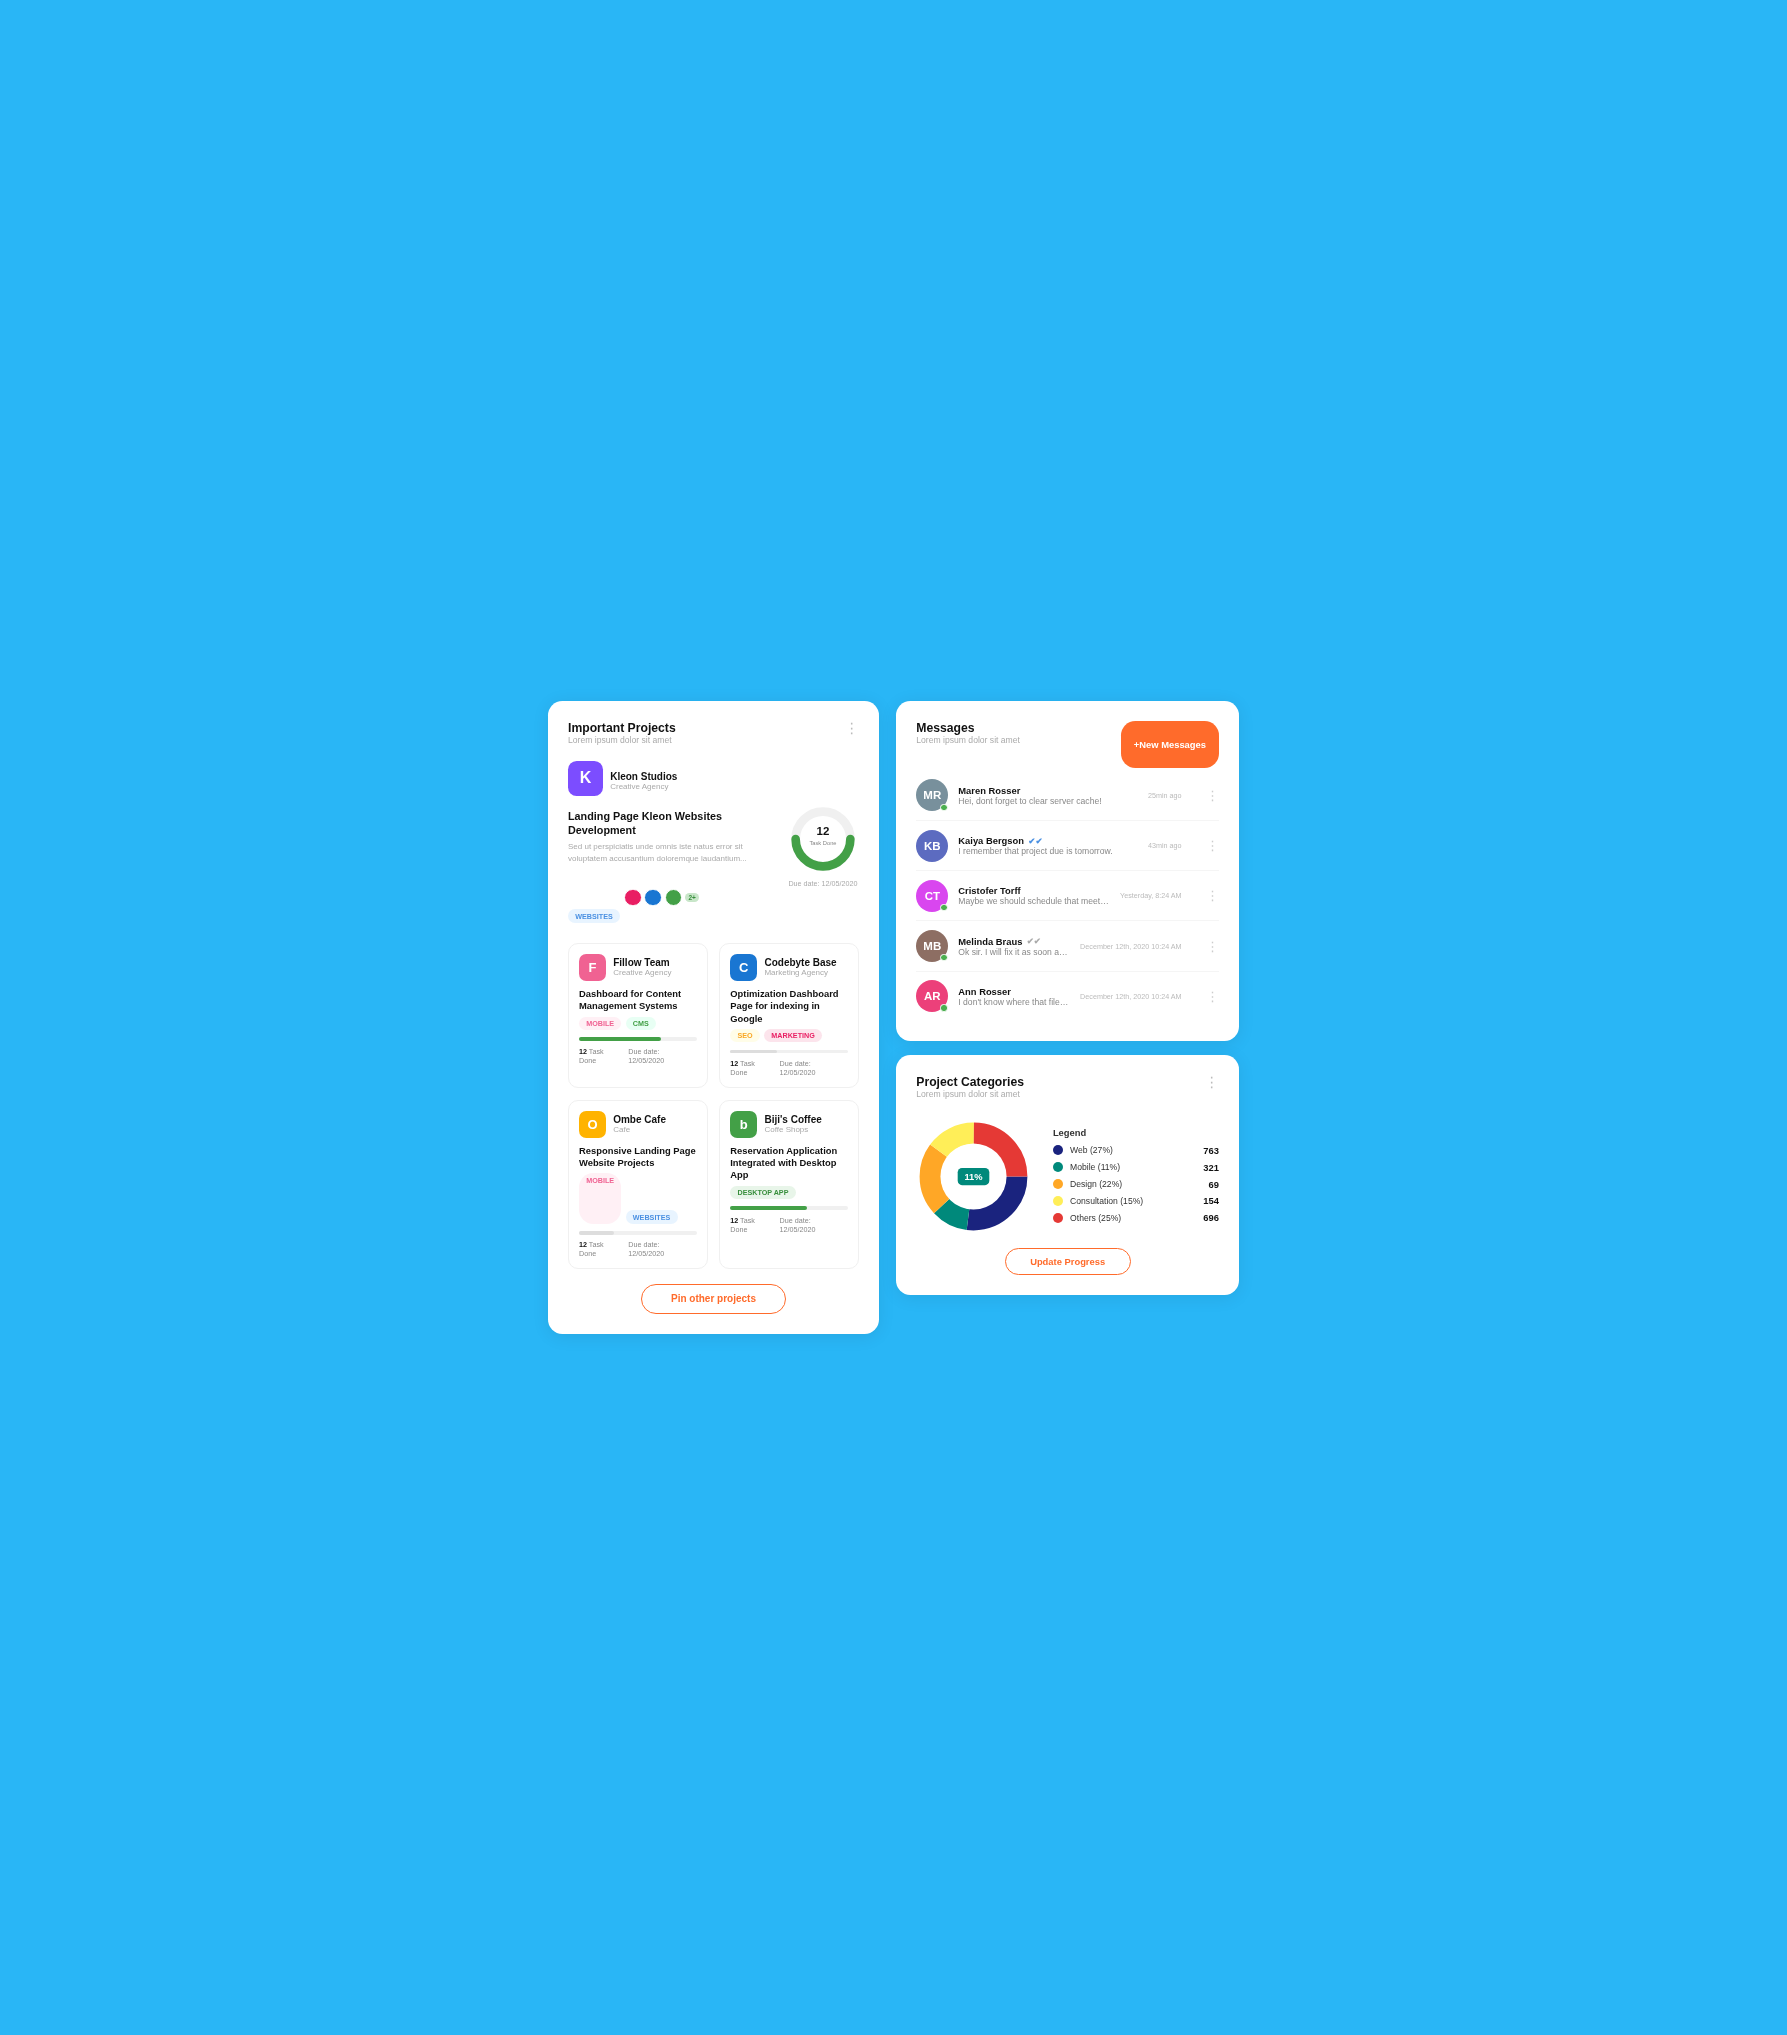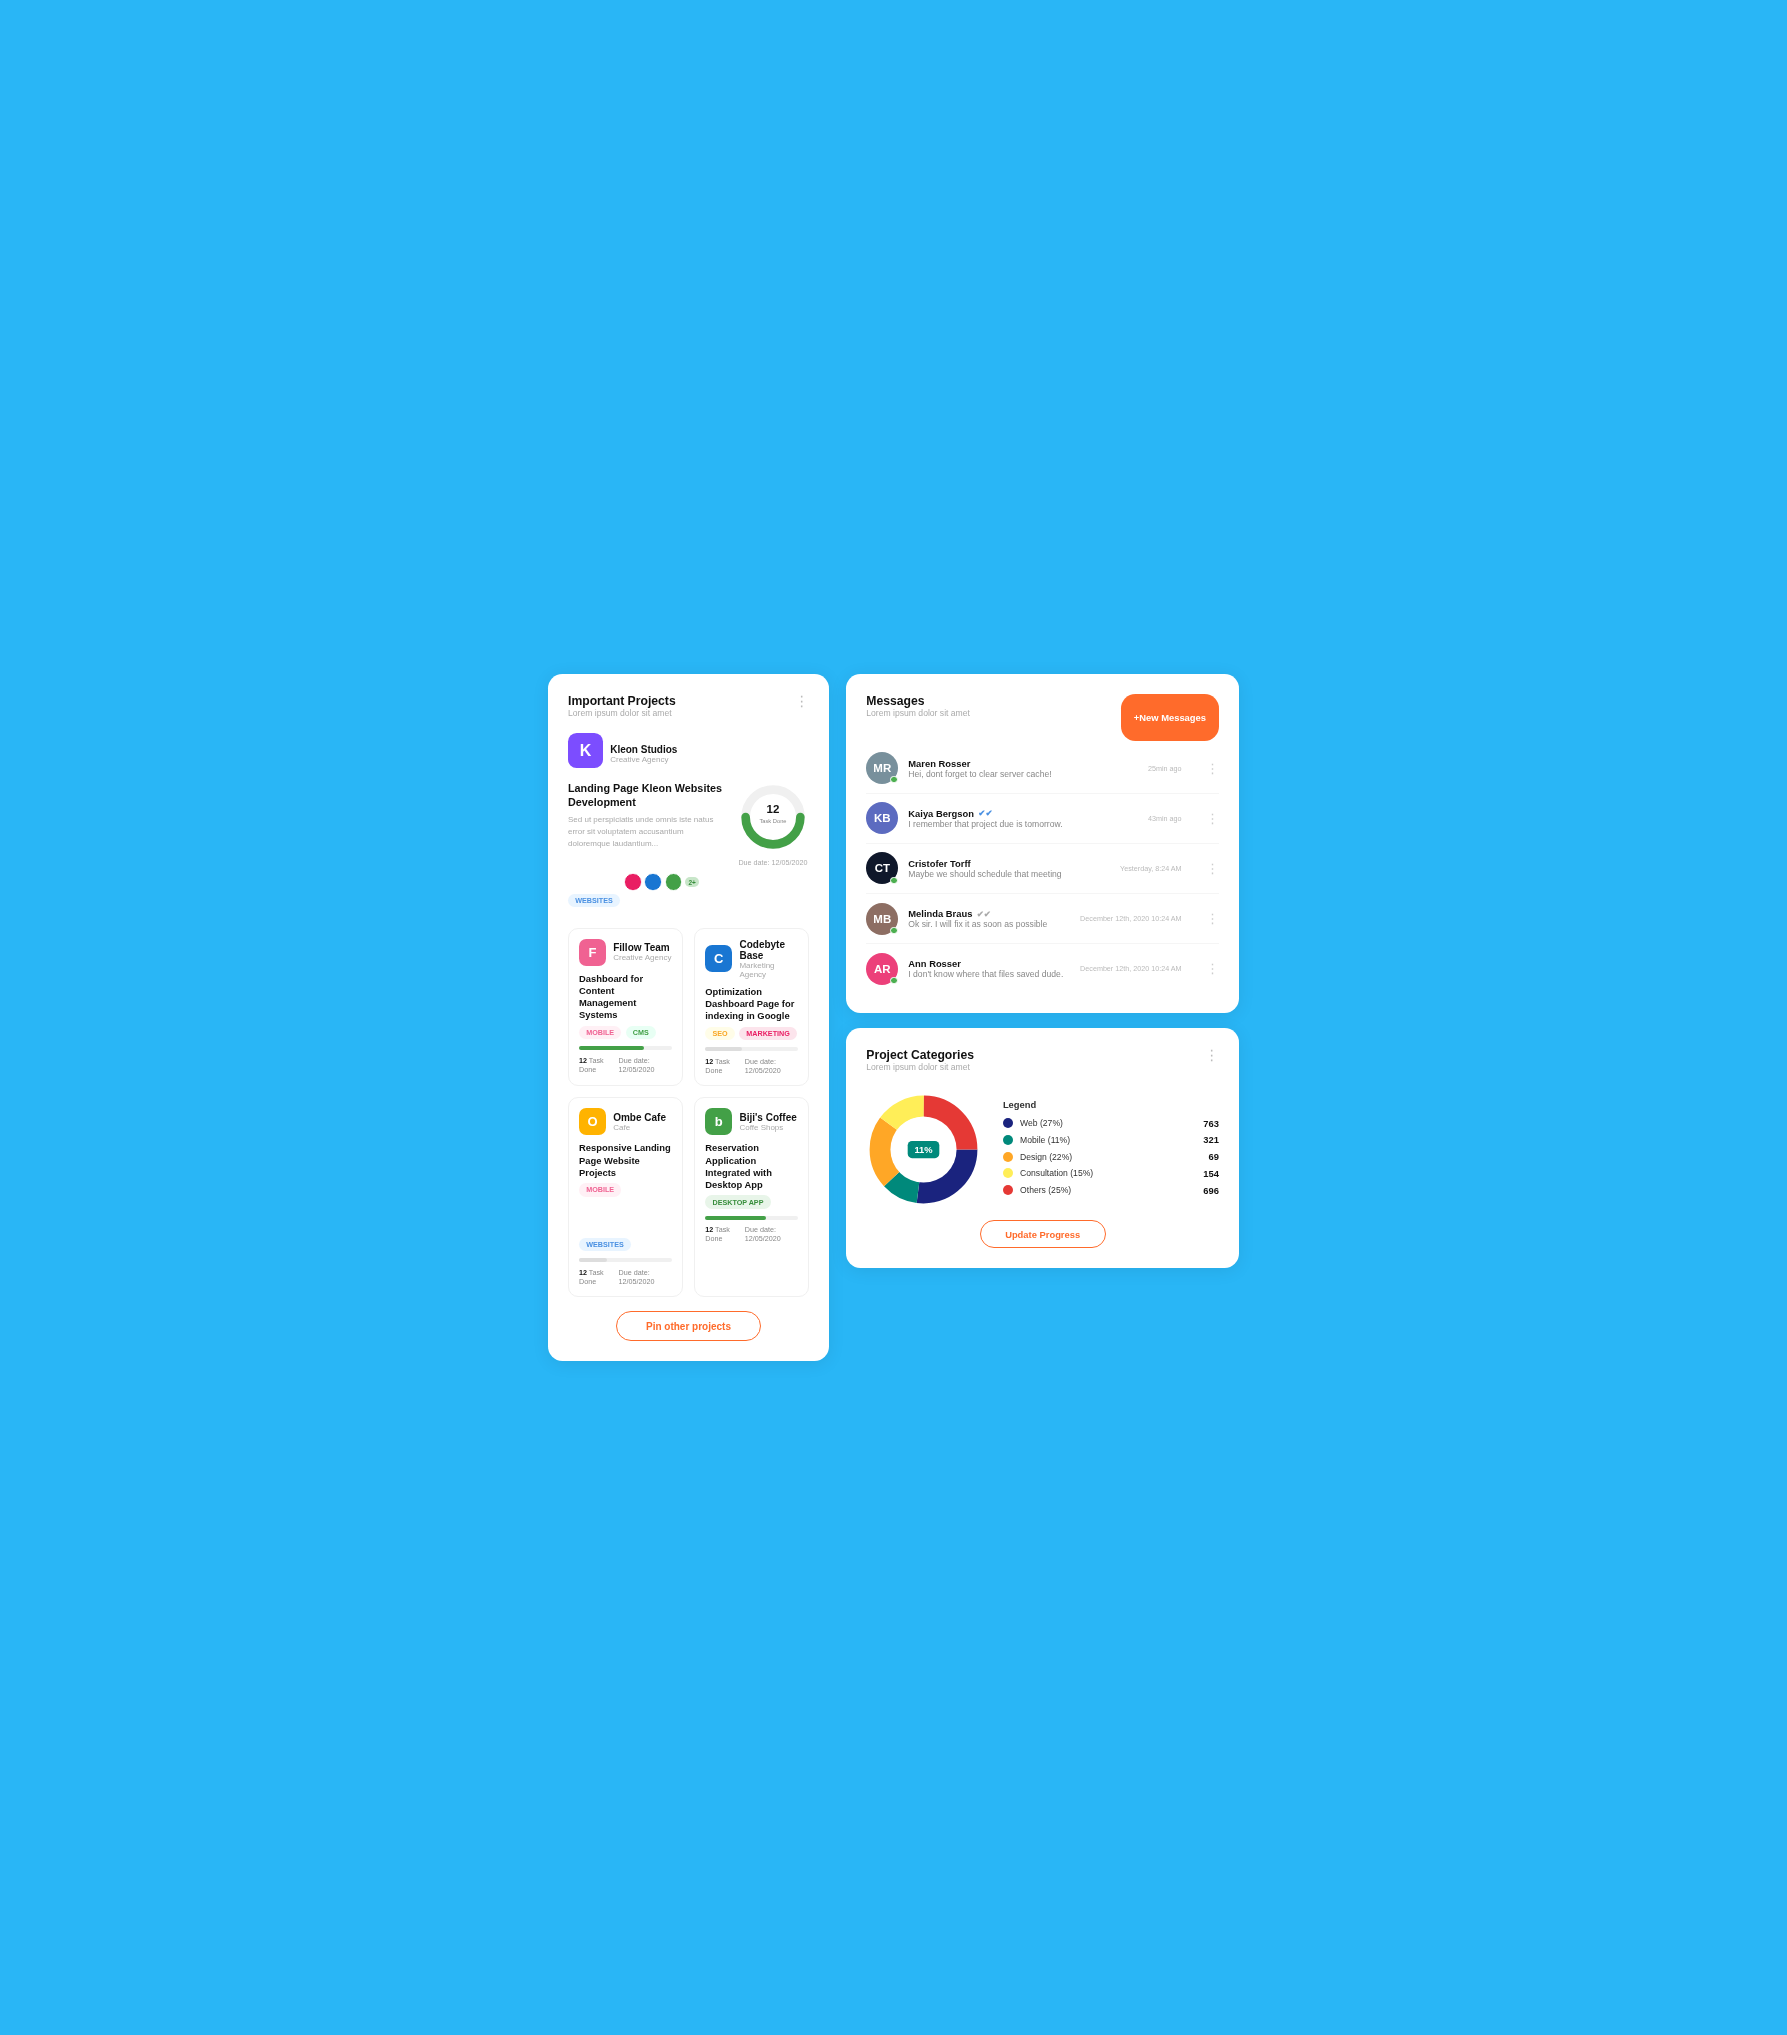--- a/index.html
+++ b/index.html
@@ -43,21 +43,21 @@
     }
     .three-dots {
       font-size: 14.4px;
       color: #bbb;
       cursor: pointer;
       line-height: 1;
     }
 
     
     .left-panel {
-      width: 281px;
+      width: 331px;
       flex-shrink: 0;
     }
 
     
     .featured-project {
       display: flex;
       gap: 11.5px;
       margin-bottom: 13px;
     }
     .featured-left {
@@ -554,21 +554,21 @@
               <span>Kaiya Bergson</span>
               <span class="check-icon">✔✔</span>
             </div>
             <div class="msg-text">I remember that project due is tomorrow.</div>
           </div>
           <div class="msg-time">43min ago</div>
           <span class="msg-dots">⋮</span>
         </div>
 
         <div class="message-item">
-          <div class="msg-avatar" style="background:#0f172a;">
+          <div class="msg-avatar" style="background:#d946ef;">
             CT
             <div class="msg-avatar-online"></div>
           </div>
           <div class="msg-content">
             <div class="msg-name">
               <span>Cristofer Torff</span>
             </div>
             <div class="msg-text">Maybe we should schedule that meeting</div>
           </div>
           <div class="msg-time">Yesterday, 8:24 AM</div>

